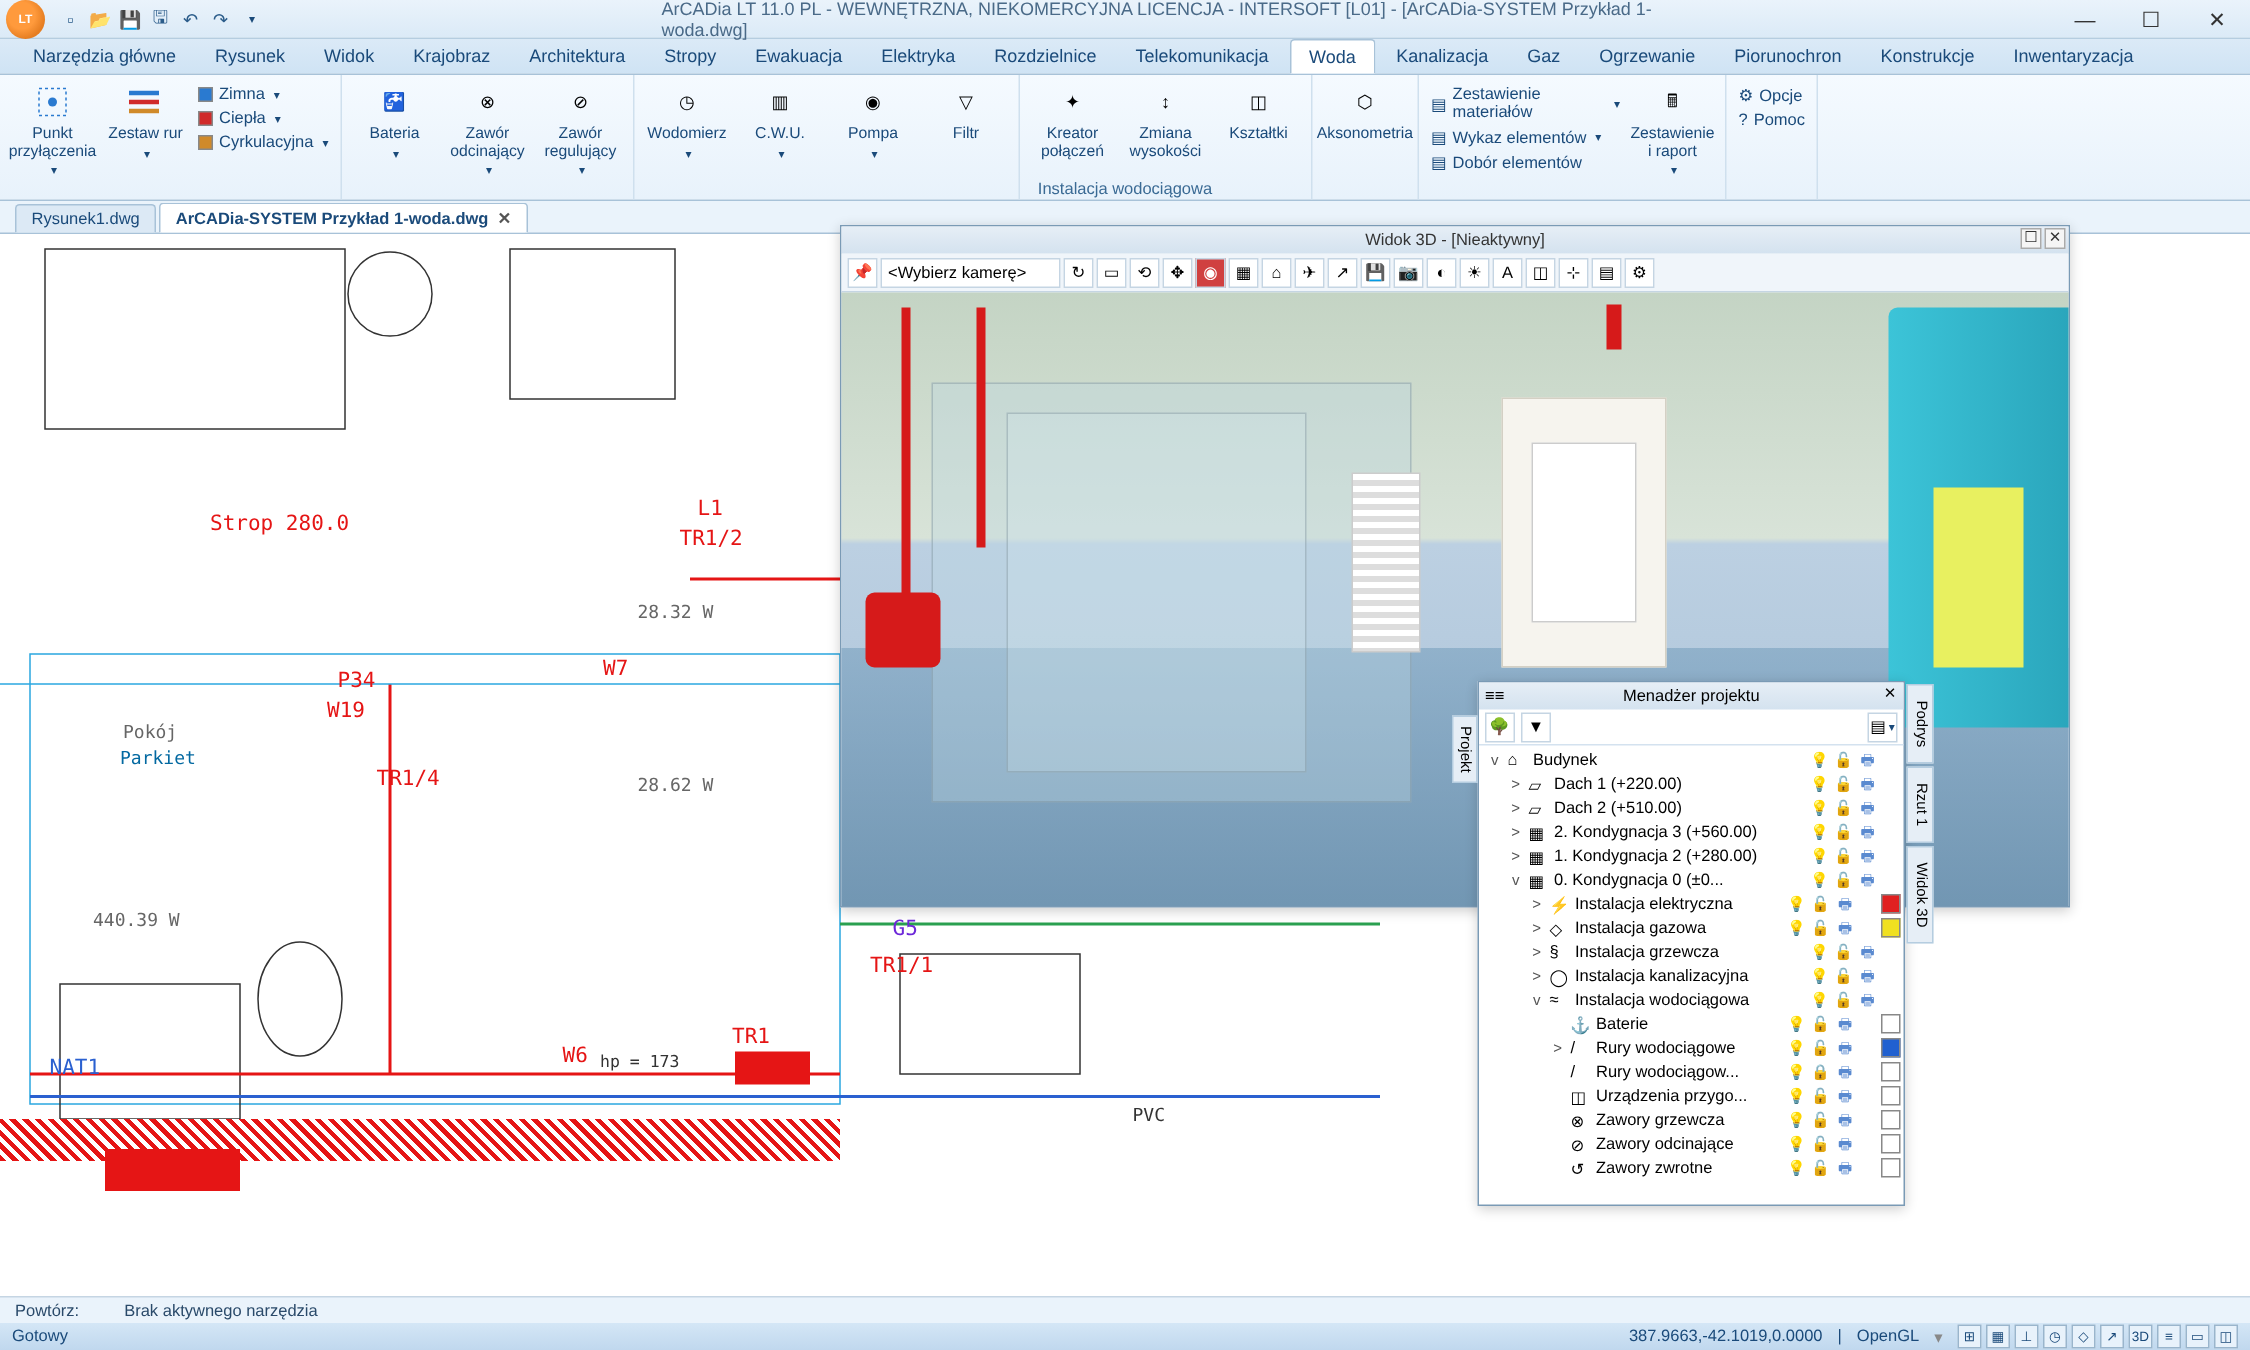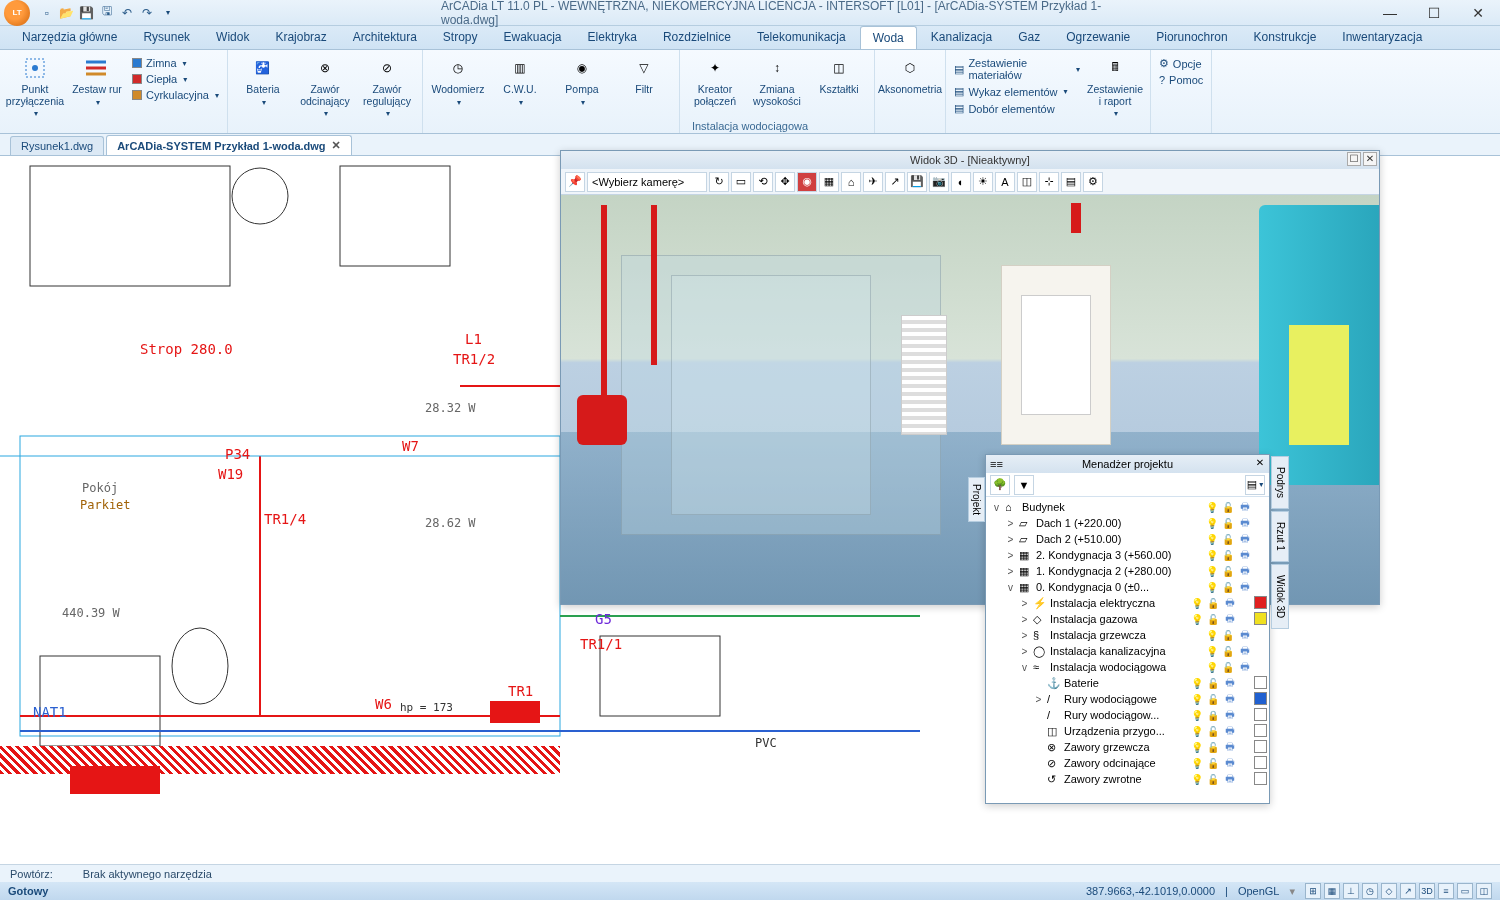--- a/index.html
+++ b/index.html
@@ -293,28 +293,28 @@
     <div class="hatched" style="position:absolute;left:0;top:590px;width:560px;height:28px;"></div>
     <div style="position:absolute;left:490px;top:545px;width:50px;height:22px;background:#e51515;"></div>
     <div style="position:absolute;left:70px;top:610px;width:90px;height:28px;background:#e51515;"></div>
 
     <div class="d2-red" style="left:140px;top:185px;">Strop  280.0</div>
     <div class="d2-red" style="left:465px;top:175px;">L1</div>
     <div class="d2-red" style="left:453px;top:195px;">TR1/2</div>
     <div class="d2-red" style="left:402px;top:282px;">W7</div>
     <div class="d2-red" style="left:225px;top:290px;">P34</div>
     <div class="d2-red" style="left:218px;top:310px;">W19</div>
-    <div class="d2-red" style="left:264px;top:355px;">TR1/4</div>
+    <div class="d2-red" style="left:251px;top:355px;">TR1/4</div>
     <div class="d2-red" style="left:375px;top:540px;">W6</div>
-    <div class="d2-red" style="left:508px;top:527px;">TR1</div>
+    <div class="d2-red" style="left:488px;top:527px;">TR1</div>
     <div class="d2-red" style="left:580px;top:480px;">TR1/1</div>
     <div class="d2-red" style="left:33px;top:548px;color:#2a60d0;">NAT1</div>
     <div class="d2-red" style="left:595px;top:455px;color:#6d28d9;">G5</div>
     <div class="d2-red" style="left:82px;top:325px;color:#666;font-size:12px;">Pokój</div>
-    <div class="d2-red" style="left:80px;top:342px;color:#a16207;font-size:12px;">Parkiet</div>
+    <div class="d2-red" style="left:80px;top:342px;color:#0369a1;font-size:12px;">Parkiet</div>
     <div class="d2-red" style="left:425px;top:245px;color:#666;font-size:12px;">28.32 W</div>
     <div class="d2-red" style="left:425px;top:360px;color:#666;font-size:12px;">28.62 W</div>
     <div class="d2-red" style="left:62px;top:450px;color:#666;font-size:12px;">440.39 W</div>
     <div class="d2-red" style="left:400px;top:545px;color:#333;font-size:11px;">hp = 173</div>
     <div class="d2-red" style="left:755px;top:580px;color:#333;font-size:12px;">PVC</div>
   </div>
 </div>
 
 <div class="panel3d">
   <div class="panel3d-title">
@@ -704,21 +704,21 @@
   <div class="pm-tab-vr">Rzut 1</div>
   <div class="pm-tab-vr">Widok 3D</div>
 </div>
 
 <div class="cmdbar">
   <span>Powtórz:</span>
   <span>Brak aktywnego narzędzia</span>
 </div>
 
 <div class="statusbar">
-  <span style="font-weight:bold;">Gotowy</span>
+  <span style="font-weight:normal;">Gotowy</span>
   <div class="sright">
     <span>387.9663,-42.1019,0.0000</span>
     <span>|</span>
     <span>OpenGL</span>
     <span style="color:#888;">▾</span>
     <div class="sb-icons">
       <span class="sb-icon">⊞</span>
       <span class="sb-icon">▦</span>
       <span class="sb-icon">⊥</span>
       <span class="sb-icon">◷</span>

